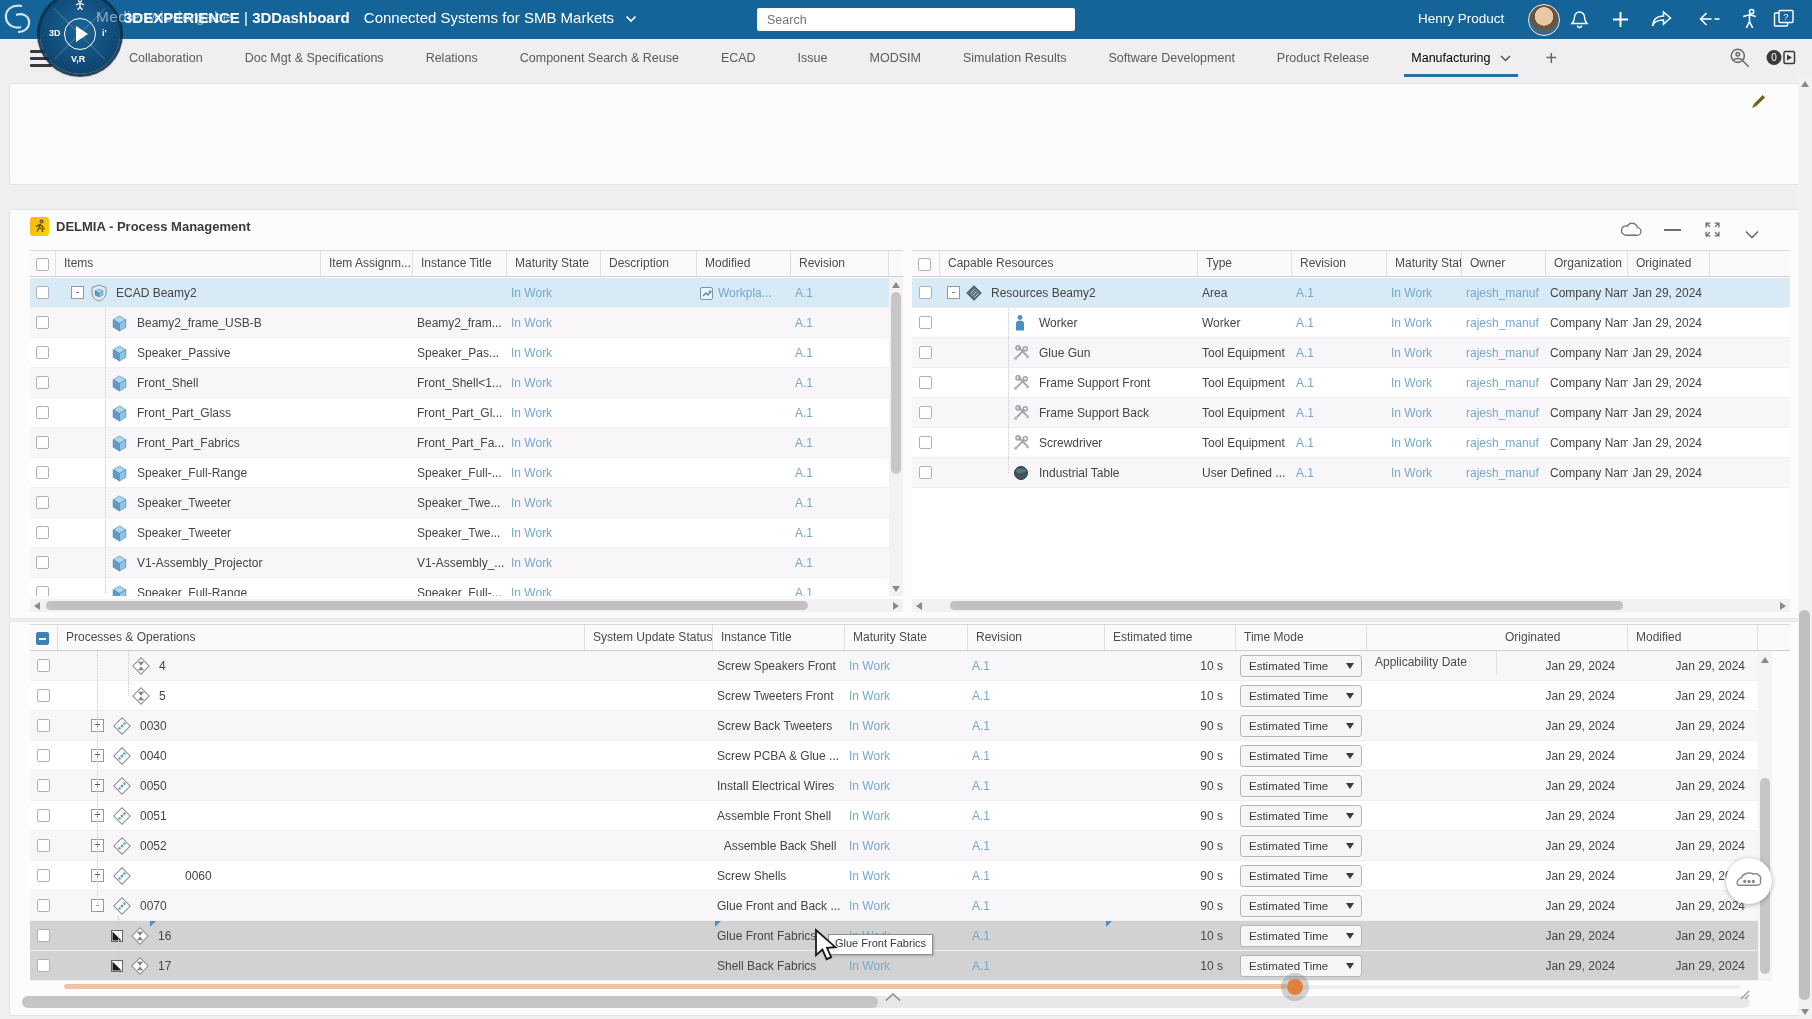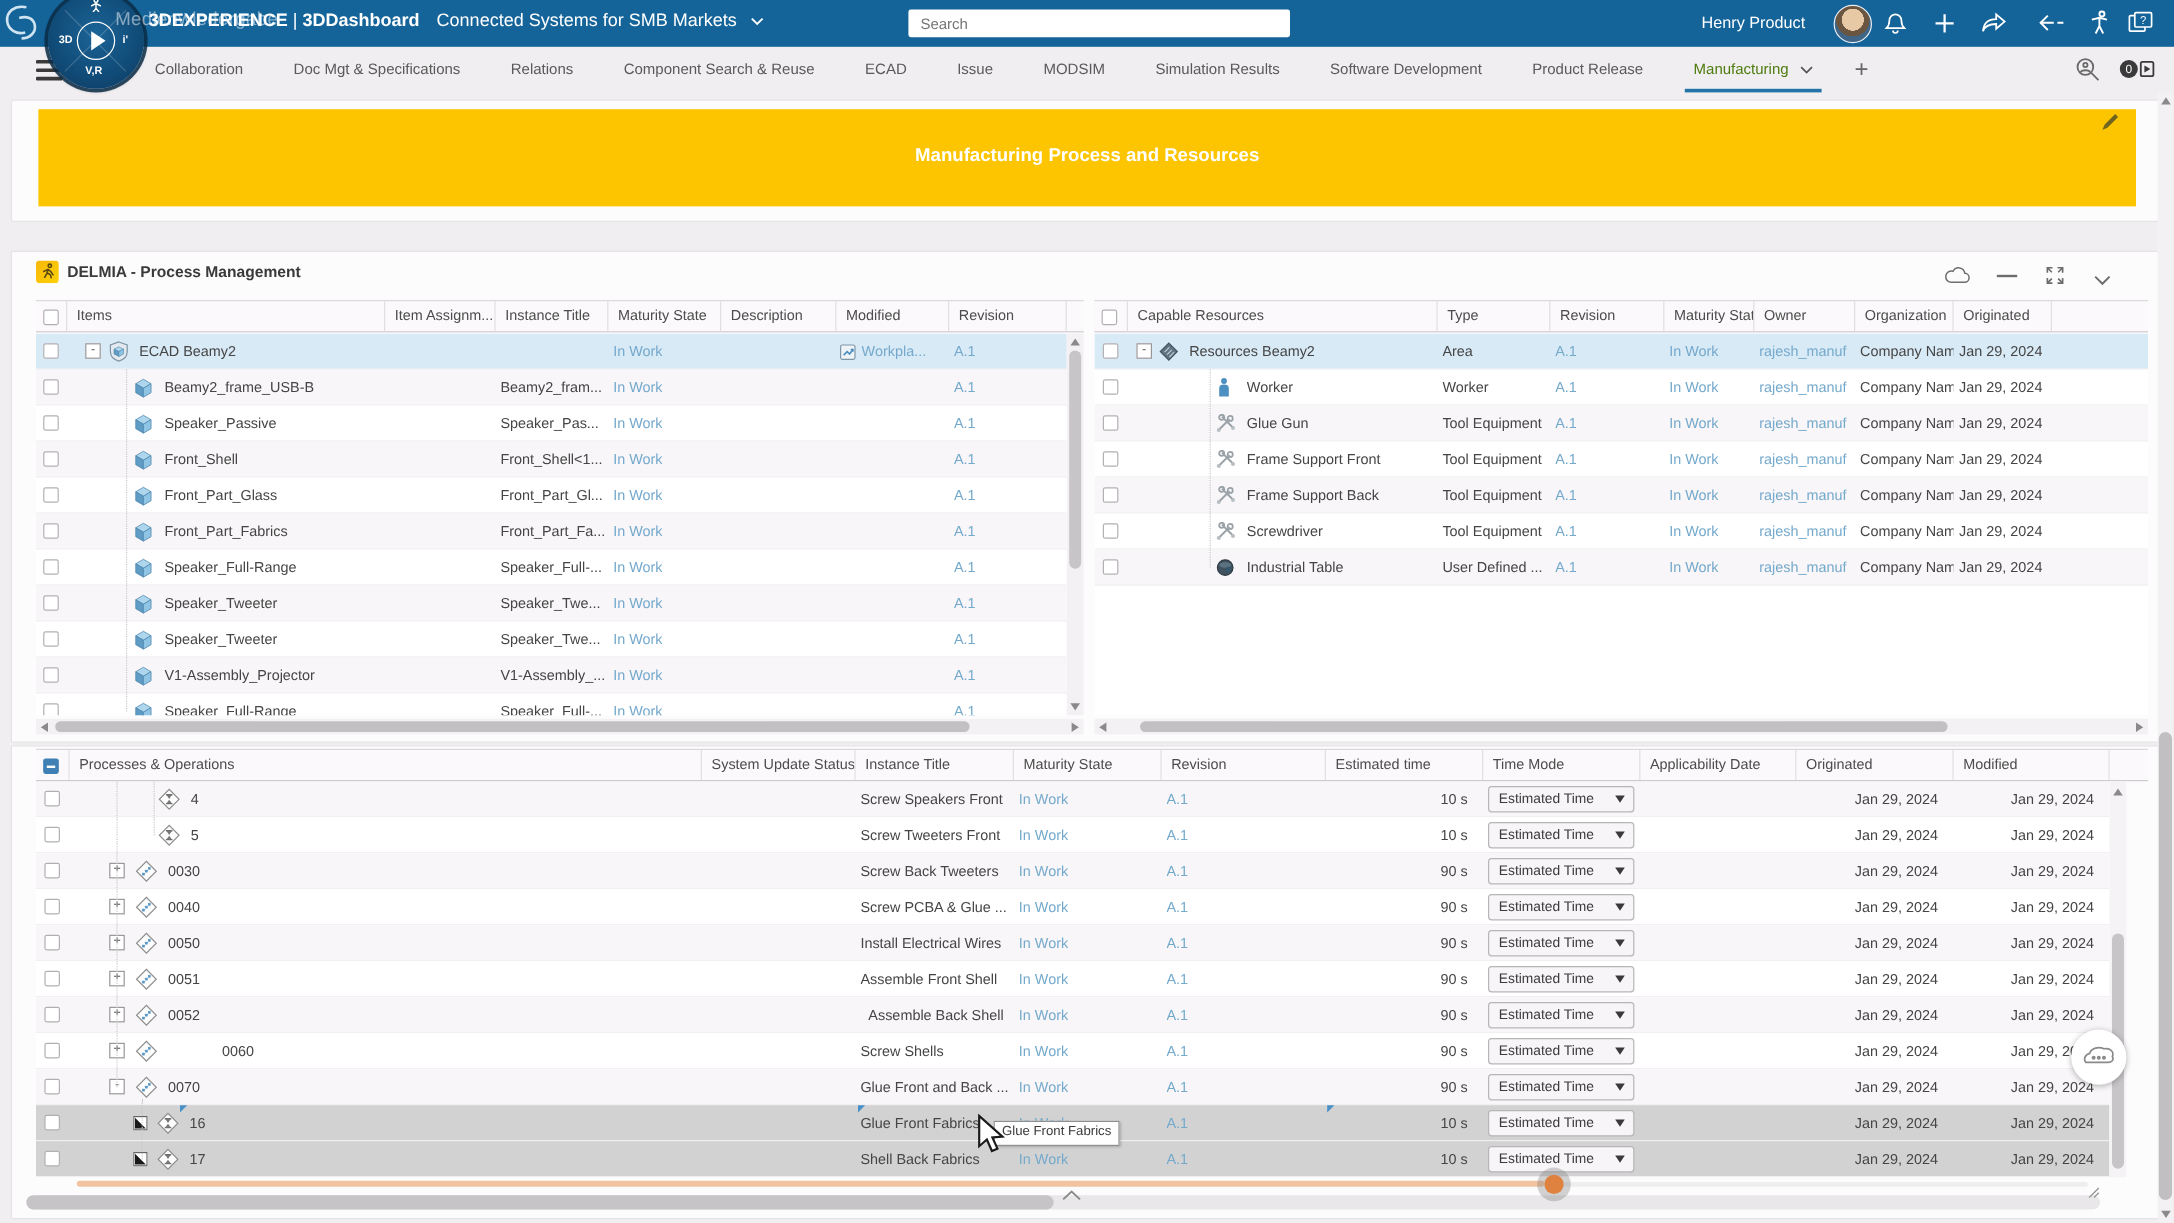--- a/index.html
+++ b/index.html
@@ -21,21 +21,21 @@
   .searchbox{position:absolute;left:757px;top:8px;width:318px;height:23px;background:#fff;border-radius:2px;z-index:31}
   .searchbox input{position:absolute;left:8px;top:2px;width:270px;height:18px;border:none;outline:none;font-size:12.5px;color:#444;font-family:"Liberation Sans",sans-serif;background:transparent}
   .tbicon{position:absolute;top:8px;z-index:31;cursor:pointer}
   .username{position:absolute;left:1418px;top:11px;color:#fff;font-size:13.5px;z-index:31;white-space:nowrap}
   .avatar{position:absolute;left:1528px;top:4px;width:30px;height:30px;border-radius:50%;z-index:31;
           background:radial-gradient(circle at 50% 38%, #e8c9a6 0 38%, #6a5540 39% 58%, #3f6587 59% 100%);border:1.5px solid #e8eef2}
   .hamburger{position:absolute;left:30px;top:48px;width:24px;height:20px;z-index:26;cursor:pointer}
   .hamburger i{position:absolute;left:0;width:22px;height:3px;background:#3a3a3a;border-radius:1px}
   .tabs{position:absolute;left:108px;top:39px;height:38px;display:flex;align-items:stretch;z-index:26}
   .tab{position:relative;padding:0 21px;font-size:12.5px;color:#5a5a5a;display:flex;align-items:center;white-space:nowrap;cursor:pointer}
-  .tab.active{color:#4d7c0f}
+  .tab.active{color:#000000}
   .tab.active::after{content:"";position:absolute;left:14px;right:14px;bottom:0;height:3px;background:var(--tab_underline)}
   .tab .chev{margin-left:9px;display:inline-block}
   .tab.plus{font-size:20px;color:#666;padding:0 14px}
   .card{position:absolute;background:#fdfcfd;border:1px solid #e6e3e6;border-radius:2px;box-sizing:border-box}
   .bannerYellow{position:absolute;left:22px;top:7px;right:22px;height:81px;background:var(--banner)}
   .bannerTitle{position:absolute;left:0;right:0;top:30px;text-align:center;color:#fff;font-size:15.5px;font-weight:bold}
   .widgetTitle{position:absolute;left:56px;top:8px;font-size:13px;font-weight:bold;color:#3a3a3a}
   .hdr{position:absolute;display:flex;height:27px;background:#fbf9fb;border-top:1px solid #dbd8db;border-bottom:1px solid #cfccd0;box-sizing:border-box;z-index:3}
   .hcell{position:relative;height:100%;border-right:1px solid #e2dfe2;box-sizing:border-box;font-size:12px;color:#4c4c4c;line-height:25px;padding-left:8px;white-space:nowrap;overflow:hidden}
   .hcell:last-child{border-right:none}
@@ -195,23 +195,20 @@
 <span class="abs" style="left:1766px;top:48px;z-index:26;cursor:pointer">
   <svg width="30" height="19" viewBox="0 0 30 19">
       <circle cx="8" cy="9.5" r="7.5" fill="#3a3a3a"></circle>
       <text x="8" y="13" font-size="10" fill="#fff" text-anchor="middle" font-family="Liberation Sans, sans-serif">0</text>
       <rect x="18" y="3.5" width="10.5" height="12" rx="1.5" fill="none" stroke="#3a3a3a" stroke-width="1.5"></rect>
       <polygon points="21,6.5 26,9.5 21,12.5" fill="#3a3a3a"></polygon>
     </svg>
 </span>
 
 <div class="card" style="left:9px;top:83px;width:1794px;height:102px">
-  <div class="bannerYellow">
-    <div class="bannerTitle">Manufacturing Process and Resources</div>
-  </div>
   <span class="abs" style="right:34px;top:8px;cursor:pointer">
     <svg width="21" height="21" viewBox="0 0 20 20">
         <g transform="rotate(45 10 10)">
           <rect x="8.5" y="1.5" width="3.2" height="12" fill="#6e6420"></rect>
           <polygon points="8.5,13.5 11.7,13.5 10.1,17.4" fill="#6e6420"></polygon>
         </g>
       </svg>
   </span>
 </div>
 
@@ -573,21 +570,21 @@
     <div class="hcell" style="width: 28px;">
       <div class="cbx ind" style="left: 6px; top: 7px;"></div>
     </div>
     <div class="hcell" style="width: 527px;">Processes &amp; Operations</div>
     <div class="hcell" style="width: 128px;">System Update Status</div>
     <div class="hcell" style="width: 132px;">Instance Title</div>
     <div class="hcell" style="width: 123px;">Maturity State</div>
     <div class="hcell" style="width: 137px;">Revision</div>
     <div class="hcell" style="width: 131px;">Estimated time</div>
     <div class="hcell" style="width: 131px;">Time Mode</div>
-    <div class="hcell" style="width: 130px;">Applicability Date</div>
+    <div class="hcell" style="width: 130px; margin-top: 25px;">Applicability Date</div>
     <div class="hcell" style="width: 131px;">Originated</div>
     <div class="hcell" style="width: 130px;">Modified</div>
     <div class="hcell" style="width: 32px;"></div>
   </div>
 <div class="body" id="proc-body" style="left:30px;top:651px;width:1728px;height:330px">
     <div class="row" style="top: 0px; width: 1728px; background: rgb(248, 246, 248);">
       <div class="cbx" style="left: 7px; top: 8px;"></div>
       <span class="icn" style="left: 100px; top: 4px;"><svg width="22" height="22" viewBox="0 0 22 22">
           <rect x="5.2" y="5.2" width="11.6" height="11.6" transform="rotate(45 11 11)" fill="#fdfdfd" stroke="#8d8d8d"></rect>
           <path d="M8.3 7.3 H13.7 M8.3 14.7 H13.7" stroke="#6f6f6f" stroke-width="1.1"></path>

